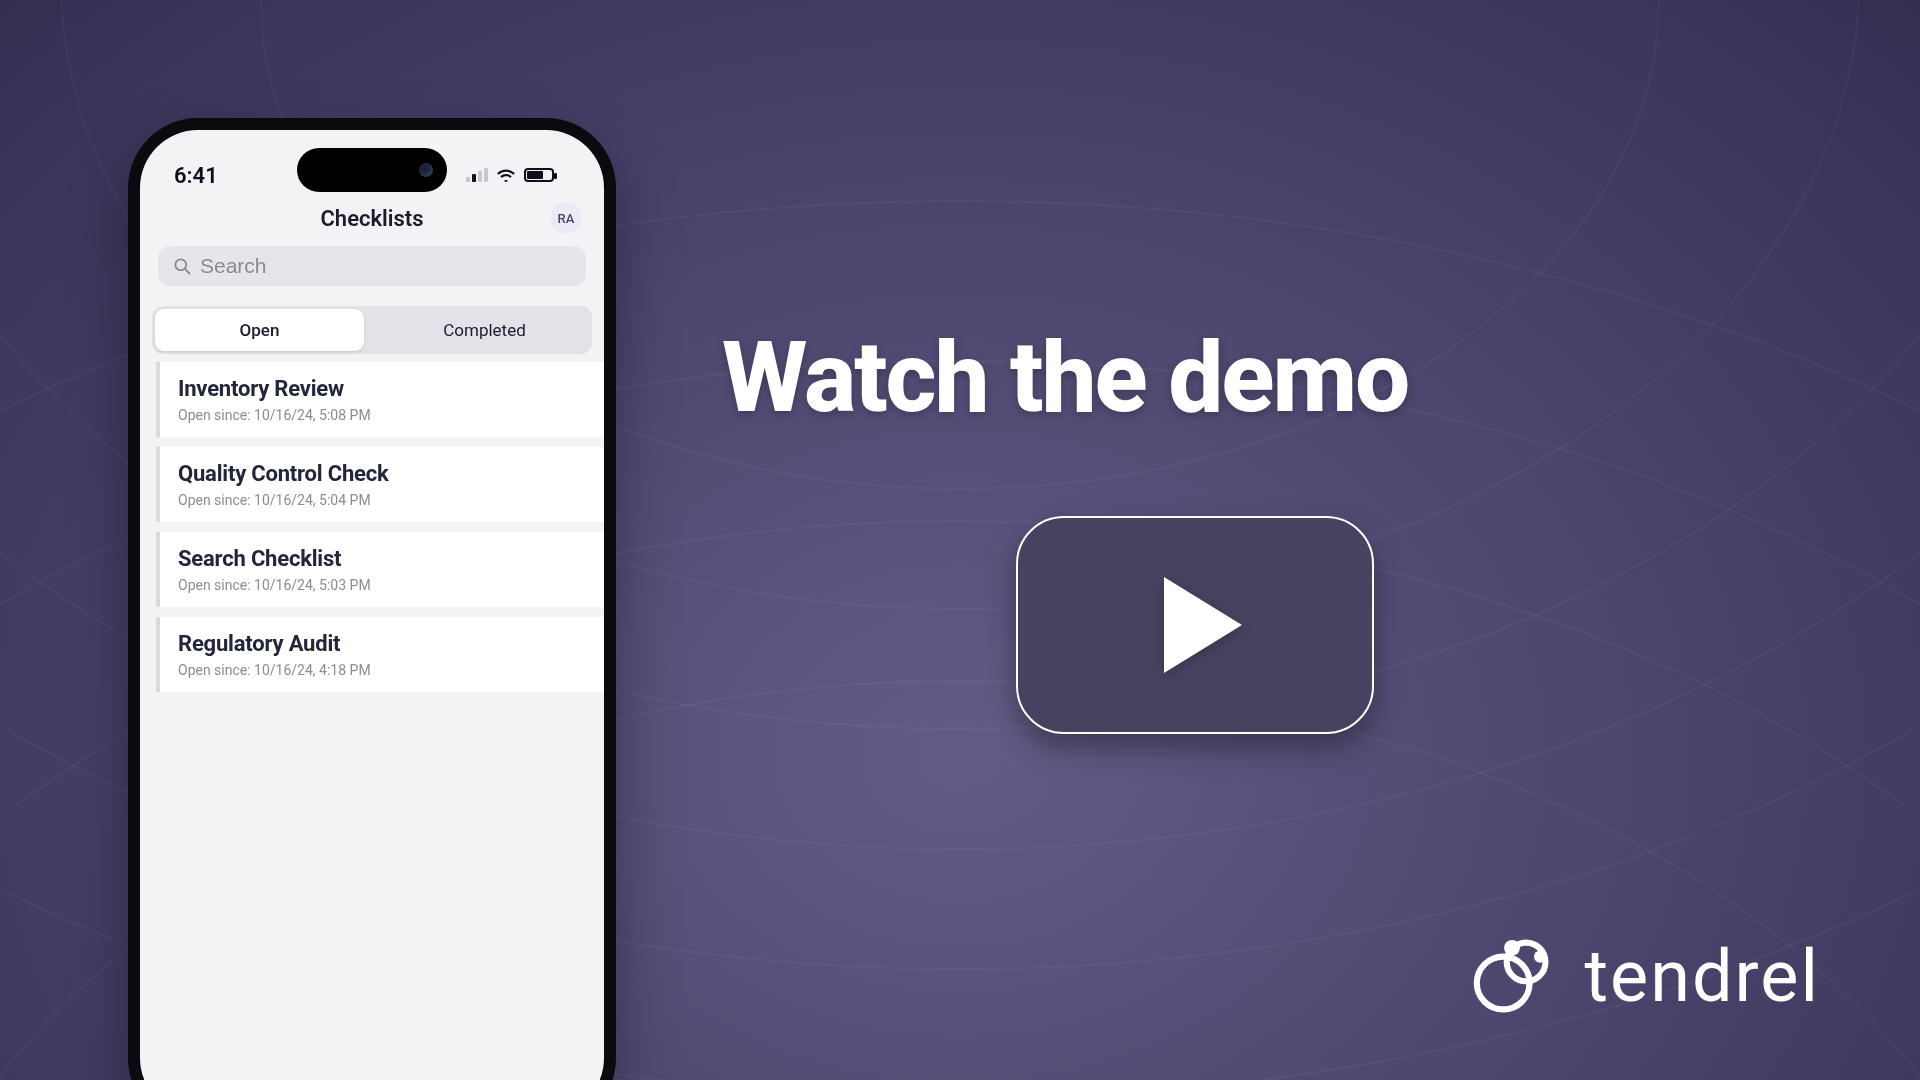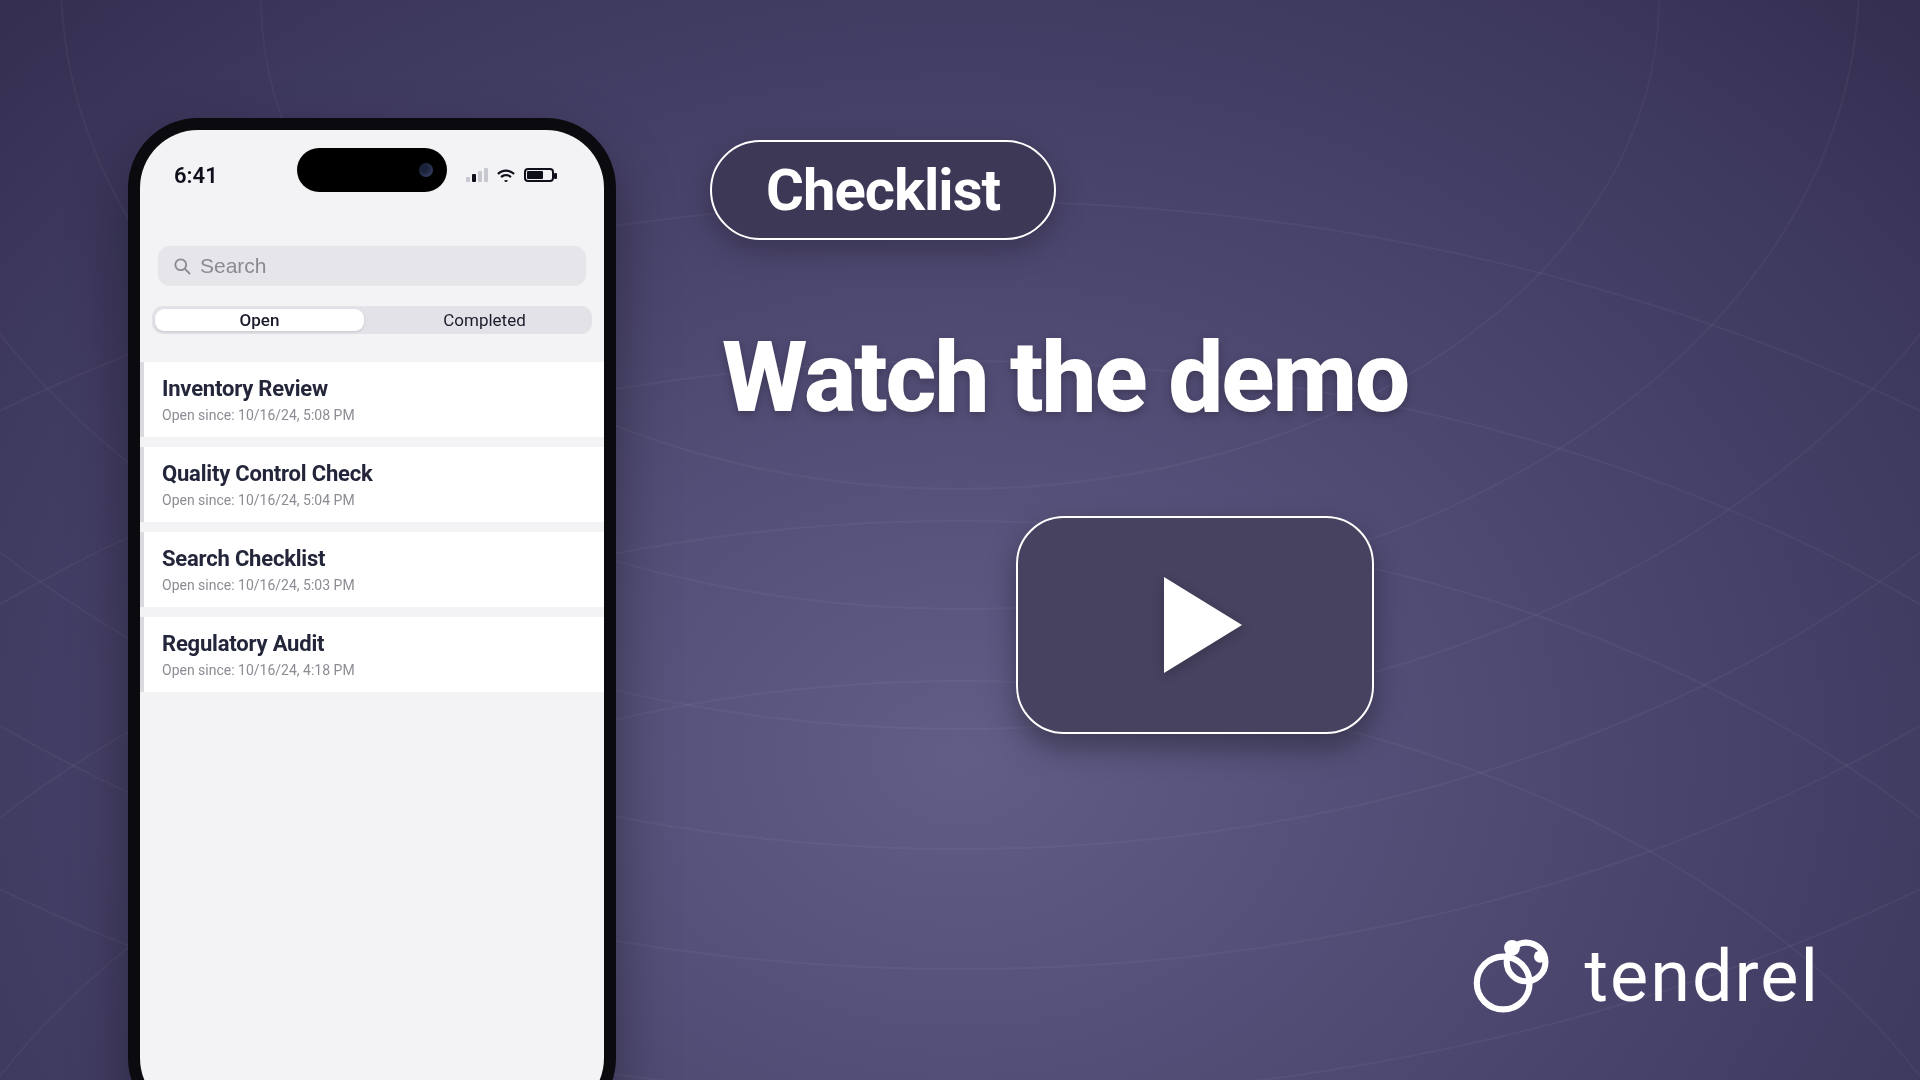--- a/index.html
+++ b/index.html
@@ -81,32 +81,32 @@
     background:#e5e5ea; border-radius:12px;
     display:flex; align-items:center; gap:8px;
     padding:0 14px; color:#828289; font-size:21px;
   }
   .search svg { flex:0 0 auto; }
   .search input { border:none; background:transparent; outline:none; font-size:21px; color:#1a1c2b; width:100%; }
   .search input::placeholder { color:#8a8a91; }
 
   .seg-wrap { position:absolute; top:176px; left:12px; right:12px; }
   .segmented {
-    width:100%; height:28px; background:#e2e2e8; border-radius:11px;
+    width:100%; height:48px; background:#e2e2e8; border-radius:11px;
     display:flex; padding:3px; gap:16px;
   }
   .seg-btn {
     flex:1; border-radius:9px; display:flex; align-items:center; justify-content:center;
     font-size:17px; color:#1a1c2b; cursor:pointer;
   }
   .seg-btn.active { background:#fff; box-shadow:0 1px 3px rgba(0,0,0,0.12); font-weight:500; }
 
   .list { position:absolute; top:232px; left:0; right:0; bottom:0; overflow:hidden; }
   .row {
-    background:#fff; margin:0 0 10px 0;
+    background:#fff; margin:0 0 10px 16px;
     padding:14px 18px 14px 18px;
     border-left:4px solid #d9d9de;
     position:relative;
   }
   .row .title { font-size:22px; font-weight:700; color:#23263a; margin-bottom:6px; letter-spacing:-0.2px;}
   .row .sub   { font-size:14px; color:#8c8c94; }
 
   
   .pill {
     position:absolute; left:710px; top:140px;
@@ -181,20 +181,26 @@
           </svg>
           <span class="battery">
               <span class="fill"></span>
             </span>
         </div>
       </div>
       <div class="dynamic-island">
         <span class="camera-dot"></span>
       </div>
 
+      <div class="app-header">
+        <span class="app-title">Checklists</span>
+        <div class="avatar">
+          <span>RA</span>
+        </div>
+      </div>
 
       <div class="search-wrap">
         <div class="search">
           <svg width="20" height="20" viewBox="0 0 24 24" fill="none">
             <circle cx="10.5" cy="10.5" r="6.5" stroke="#8a8a91" stroke-width="2.2"></circle>
             <line x1="15.5" y1="15.5" x2="21" y2="21" stroke="#8a8a91" stroke-width="2.2" stroke-linecap="round"></line>
           </svg>
           <input type="text" placeholder="Search" style="">
         </div>
       </div>
@@ -224,23 +230,20 @@
           <div class="sub">Open since:  10/16/24, 5:03 PM</div>
         </div>
         <div class="row">
           <div class="title">Regulatory Audit</div>
           <div class="sub">Open since:  10/16/24, 4:18 PM</div>
         </div>
       </div>
     </div>
   </div>
 
-  <div class="pill">
-    <span>Checklist</span>
-  </div>
   <div class="headline">Watch the demo</div>
 
   <div class="play-btn">
     <div class="play-triangle"></div>
   </div>
 
   <div class="brand">
     <svg class="brand-logo" viewBox="0 0 100 100" fill="none">
       <circle cx="40" cy="58" r="30" stroke="#fff" stroke-width="7"></circle>
       <circle cx="66" cy="34" r="22" stroke="#fff" stroke-width="7"></circle>

